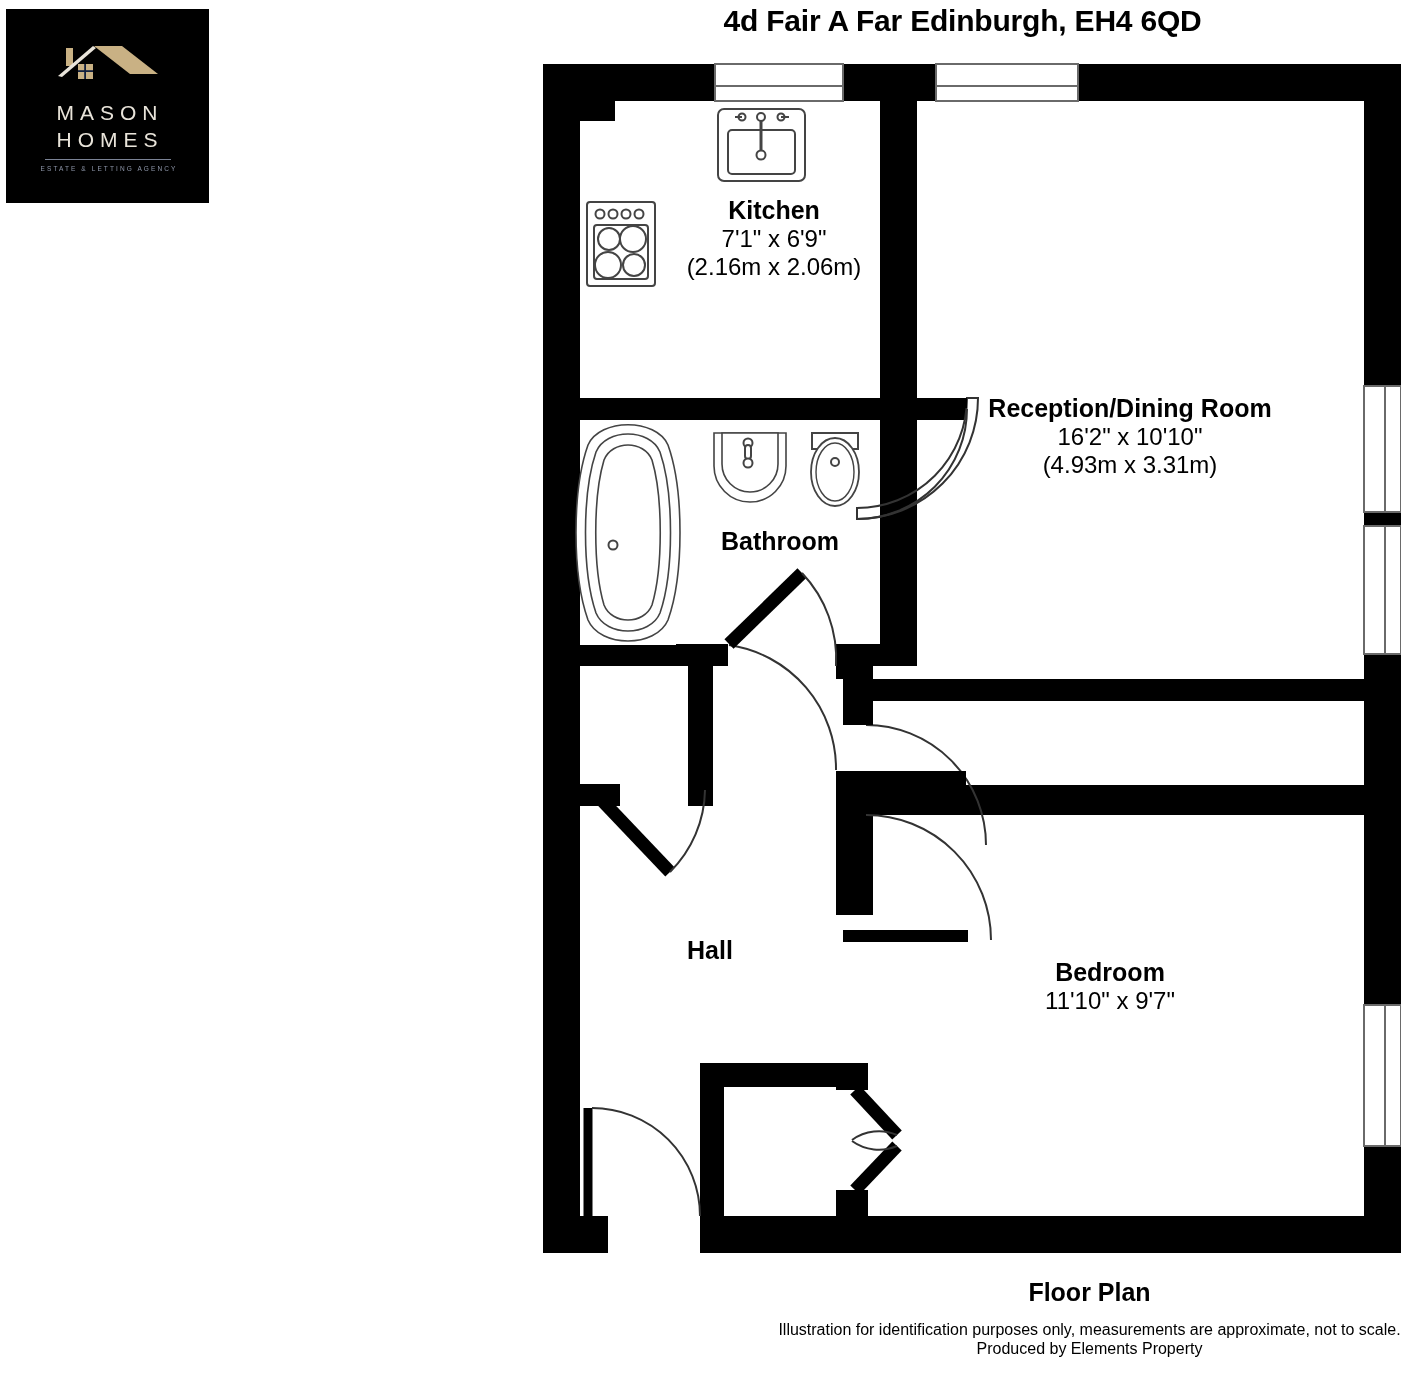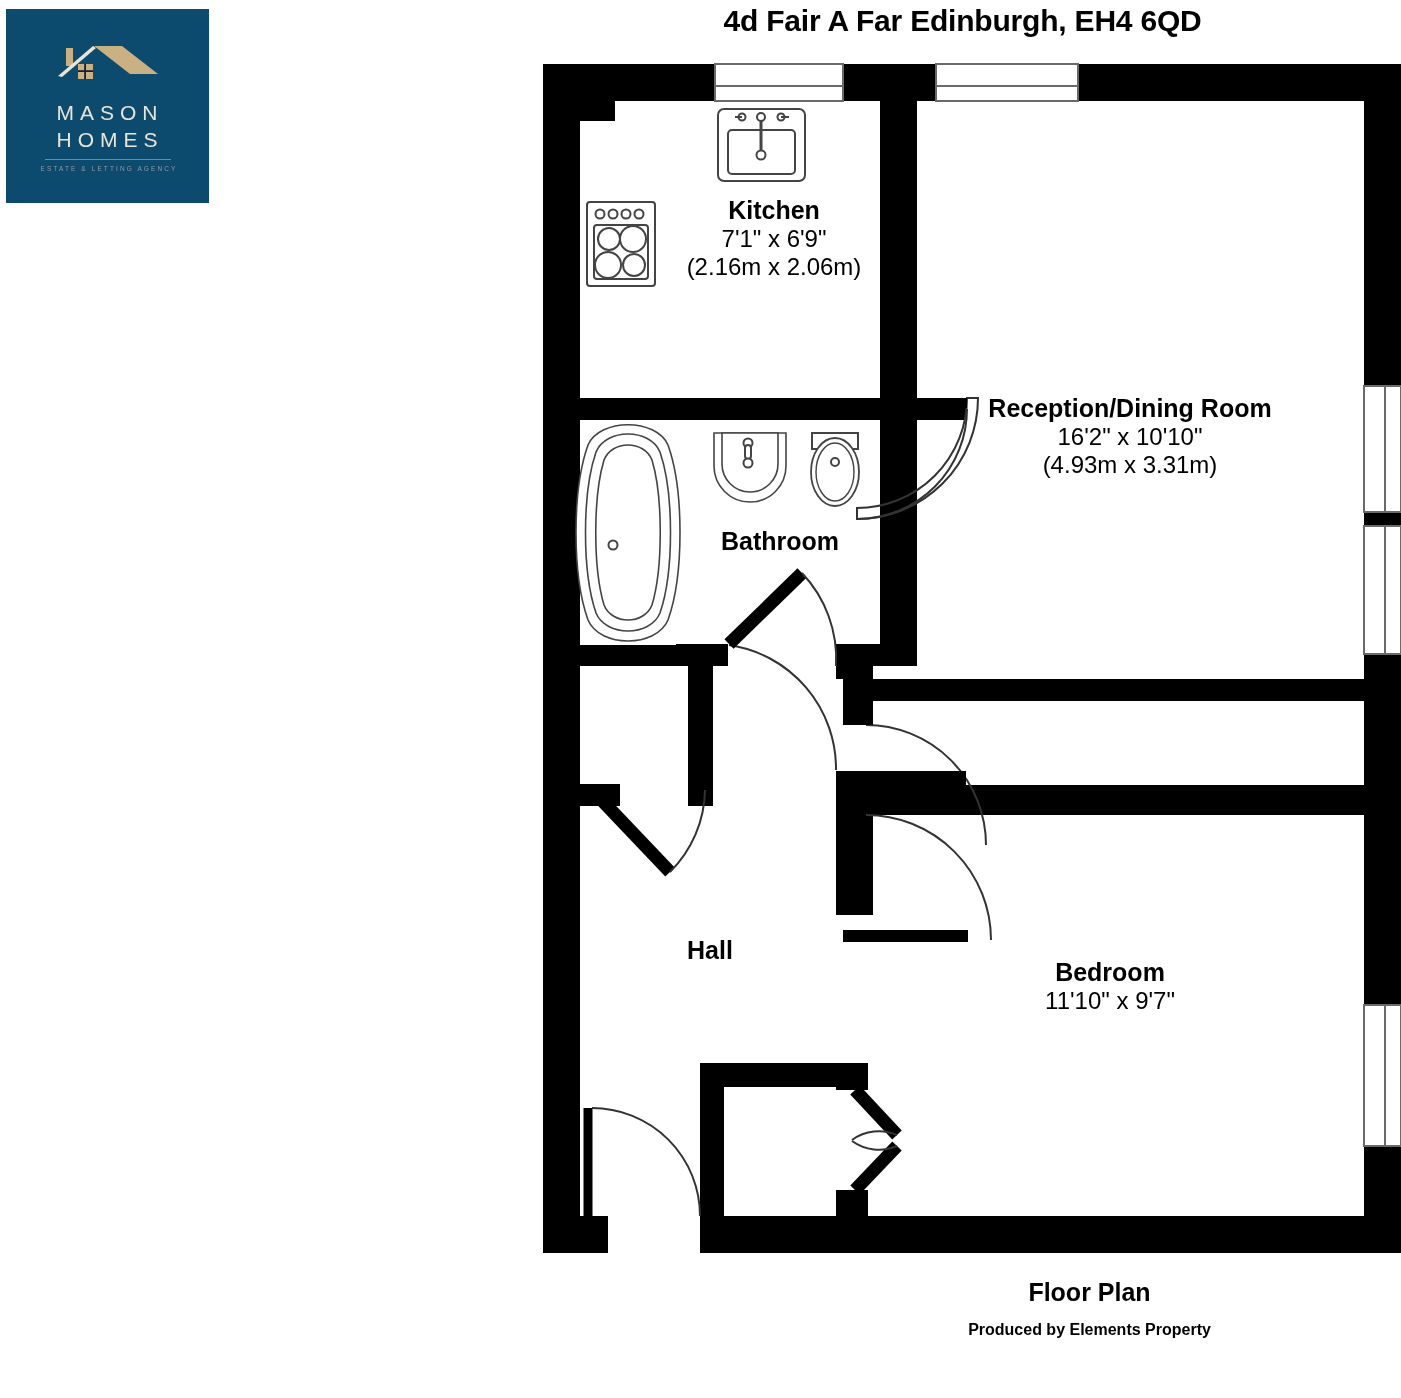--- a/index.html
+++ b/index.html
@@ -15,21 +15,21 @@
     overflow: hidden;
   }
 
   
   #logo-box {
     position: absolute;
     left: 6px;
     top: 9px;
     width: 203px;
     height: 194px;
-    background: #0c4a6e;
+    background: #000000;
     display: flex;
     align-items: center;
     justify-content: center;
   }
   #logo-inner {
     width: 150px;
     text-align: center;
     color: #c9b184;
   }
   #logo-word1, #logo-word2 {
@@ -120,21 +120,21 @@
     font-weight: bold;
     margin-bottom: 2px;
   }
   #footer-note {
     font-size: 16px;
     font-weight: normal;
     margin-bottom: 1px;
   }
   #footer-producer {
     font-size: 16px;
-    font-weight: bold;
+    font-weight: normal;
   }
 </style>
 </head>
 <body>
 
 <div id="logo-box">
   <div id="logo-inner">
     <svg width="120" height="56" viewBox="0 0 120 56" style="display:block;margin:0 auto 4px auto;">
 
       <rect x="18" y="8" width="7" height="18" fill="#c9b184"></rect>
@@ -356,15 +356,16 @@
   <span class="rdim">11'10" x 9'7"</span>
 </div>
 
 <div class="room-label" id="label-hall">
   <span class="rname">Hall</span>
 </div>
 
 <div id="footer">
   <span id="footer-shift">
     <div id="footer-title">Floor Plan</div>
+    <div id="footer-note">Illustration for identification purposes only, measurements are approximate, not to scale.</div>
     <div id="footer-producer">Produced by Elements Property</div>
   </span>
 </div>
 
 </body></html>

